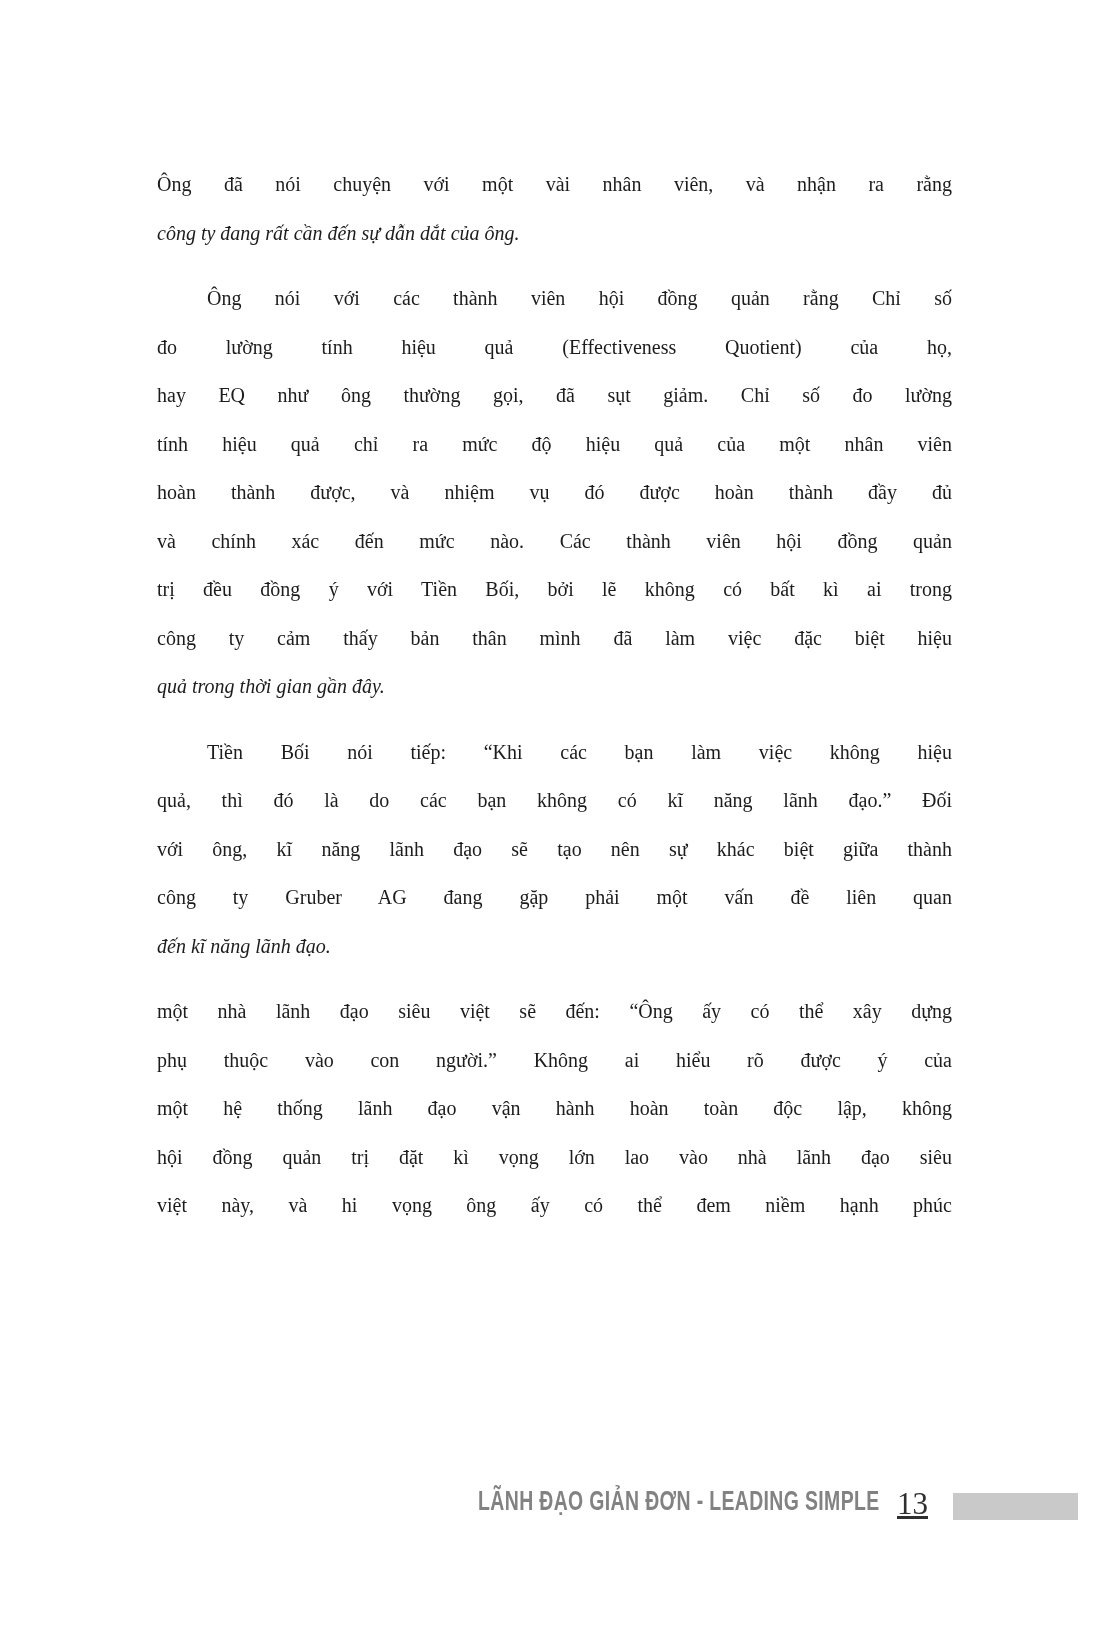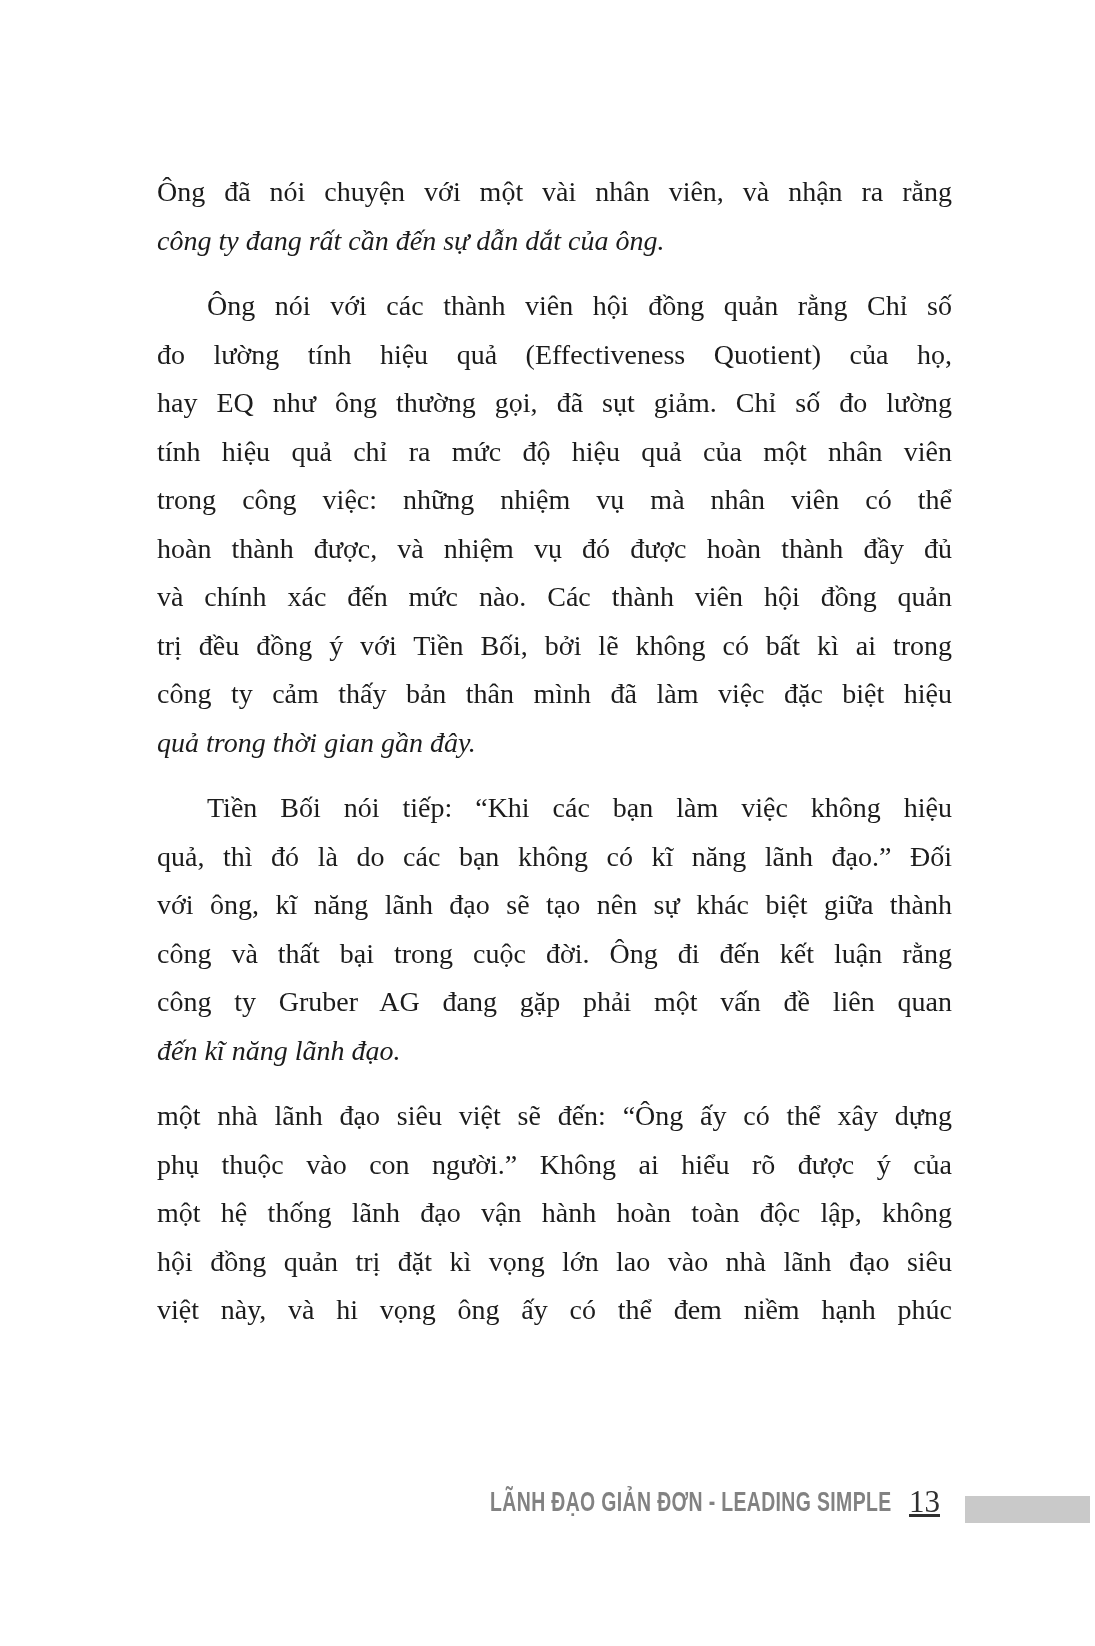--- a/index.html
+++ b/index.html
@@ -18,38 +18,37 @@
     background: var(--background);
     overflow: hidden;
     font-family: "Liberation Serif", "DejaVu Serif", serif;
   }
   .text-block {
     position: absolute;
     left: 157px;
     top: 160px;
     width: 795px;
     color: var(--text);
-    font-size: 28px;
-    margin-top: 8px;
+    font-size: 20px;
   }
   .para { margin-bottom: 17px; }
   .line {
     line-height: 48.5px;
     text-align: justify;
     text-align-last: justify;
   }
   .line.indent { text-indent: 50px; }
   .line.last { text-align-last: left; font-style: italic; }
   .footer {
     position: absolute;
     top: 1486px;
-    right: 5px;
+    right: 17px;
     height: 32px;
     display: flex;
-    align-items: center;
+    align-items: flex-start;
   }
   .footer-title {
     display: inline-block;
     font-family: "Liberation Sans", "DejaVu Sans", sans-serif;
     font-weight: 700;
     font-size: 27px;
     color: var(--footer-title);
     white-space: nowrap;
     transform: scaleX(0.72);
     transform-origin: right center;
@@ -79,32 +78,30 @@
   <div class="text-block">
       <div class="para">
         <div class="line">Ông đã nói chuyện với một vài nhân viên, và nhận ra rằng</div>
         <div class="line last">công ty đang rất cần đến sự dẫn dắt của ông.</div>
       </div>
       <div class="para">
         <div class="line indent">Ông nói với các thành viên hội đồng quản rằng Chỉ số</div>
         <div class="line">đo lường tính hiệu quả (Effectiveness Quotient) của họ,</div>
         <div class="line">hay EQ như ông thường gọi, đã sụt giảm. Chỉ số đo lường</div>
         <div class="line">tính hiệu quả chỉ ra mức độ hiệu quả của một nhân viên</div>
-        <div class="line">trong công việc: những nhiệm vụ mà nhân viên có thể</div>
         <div class="line">hoàn thành được, và nhiệm vụ đó được hoàn thành đầy đủ</div>
         <div class="line">và chính xác đến mức nào. Các thành viên hội đồng quản</div>
         <div class="line">trị đều đồng ý với Tiền Bối, bởi lẽ không có bất kì ai trong</div>
         <div class="line">công ty cảm thấy bản thân mình đã làm việc đặc biệt hiệu</div>
         <div class="line last">quả trong thời gian gần đây.</div>
       </div>
       <div class="para">
         <div class="line indent">Tiền Bối nói tiếp: “Khi các bạn làm việc không hiệu</div>
         <div class="line">quả, thì đó là do các bạn không có kĩ năng lãnh đạo.” Đối</div>
         <div class="line">với ông, kĩ năng lãnh đạo sẽ tạo nên sự khác biệt giữa thành</div>
-        <div class="line">công và thất bại trong cuộc đời. Ông đi đến kết luận rằng</div>
         <div class="line">công ty Gruber AG đang gặp phải một vấn đề liên quan</div>
         <div class="line last">đến kĩ năng lãnh đạo.</div>
       </div>
       <div class="para">
         <div class="line">một nhà lãnh đạo siêu việt sẽ đến: “Ông ấy có thể xây dựng</div>
         <div class="line">phụ thuộc vào con người.” Không ai hiểu rõ được ý của</div>
         <div class="line">một hệ thống lãnh đạo vận hành hoàn toàn độc lập, không</div>
         <div class="line">hội đồng quản trị đặt kì vọng lớn lao vào nhà lãnh đạo siêu</div>
         <div class="line">việt này, và hi vọng ông ấy có thể đem niềm hạnh phúc</div>
       </div>

